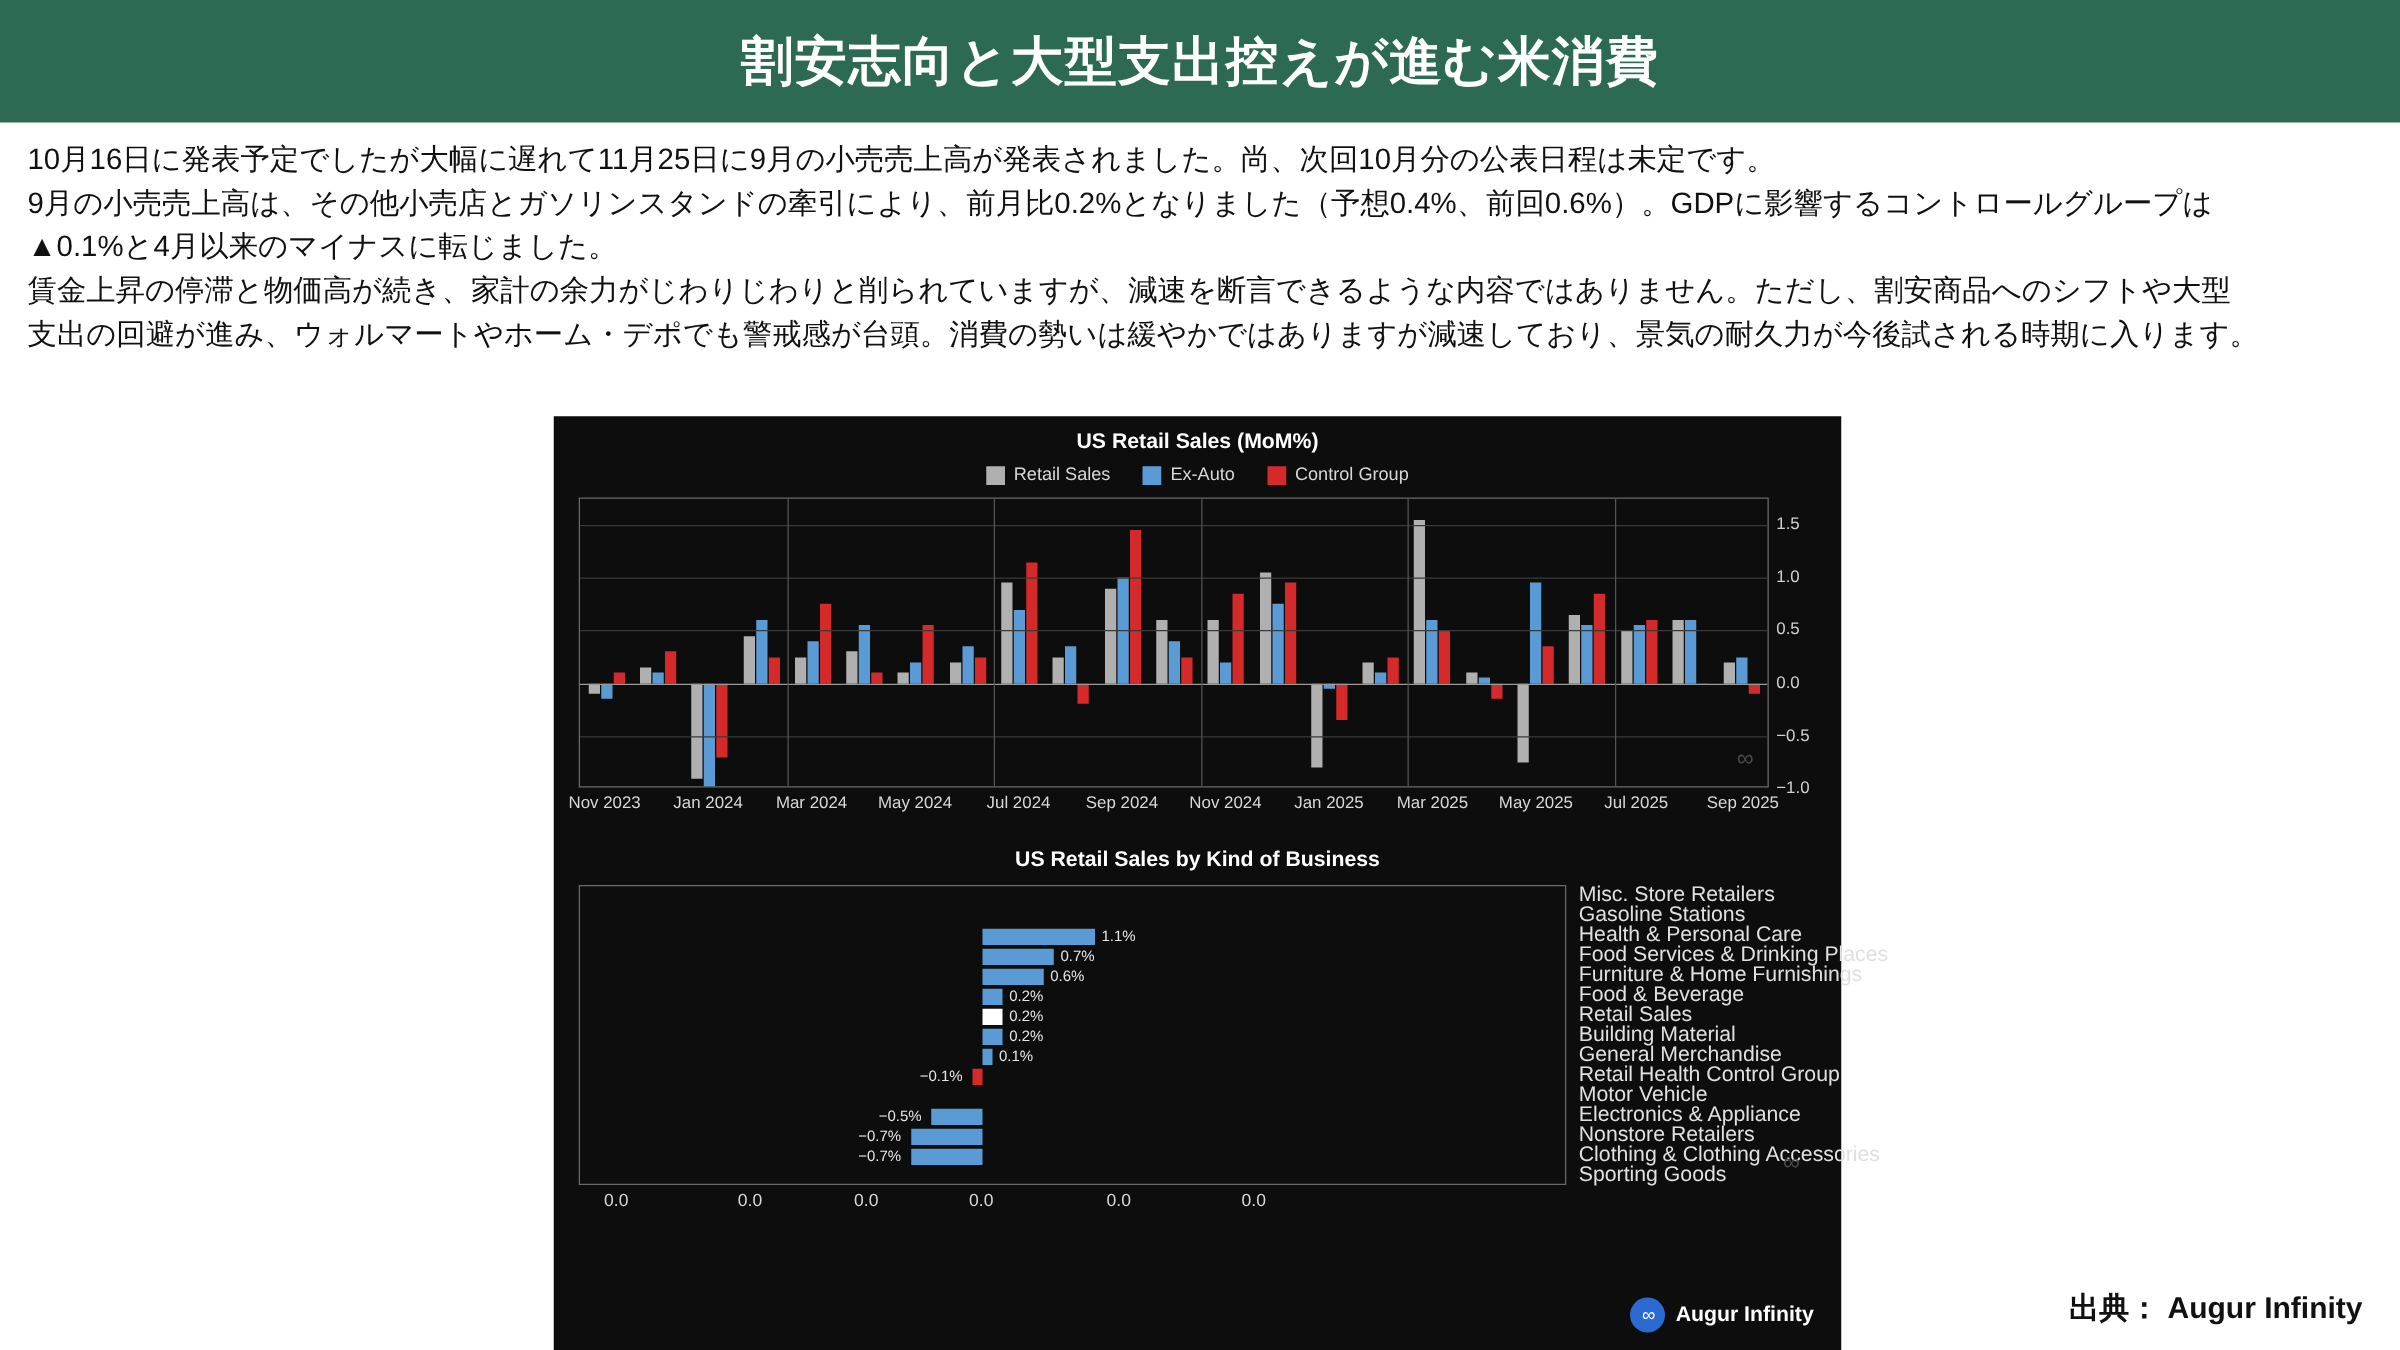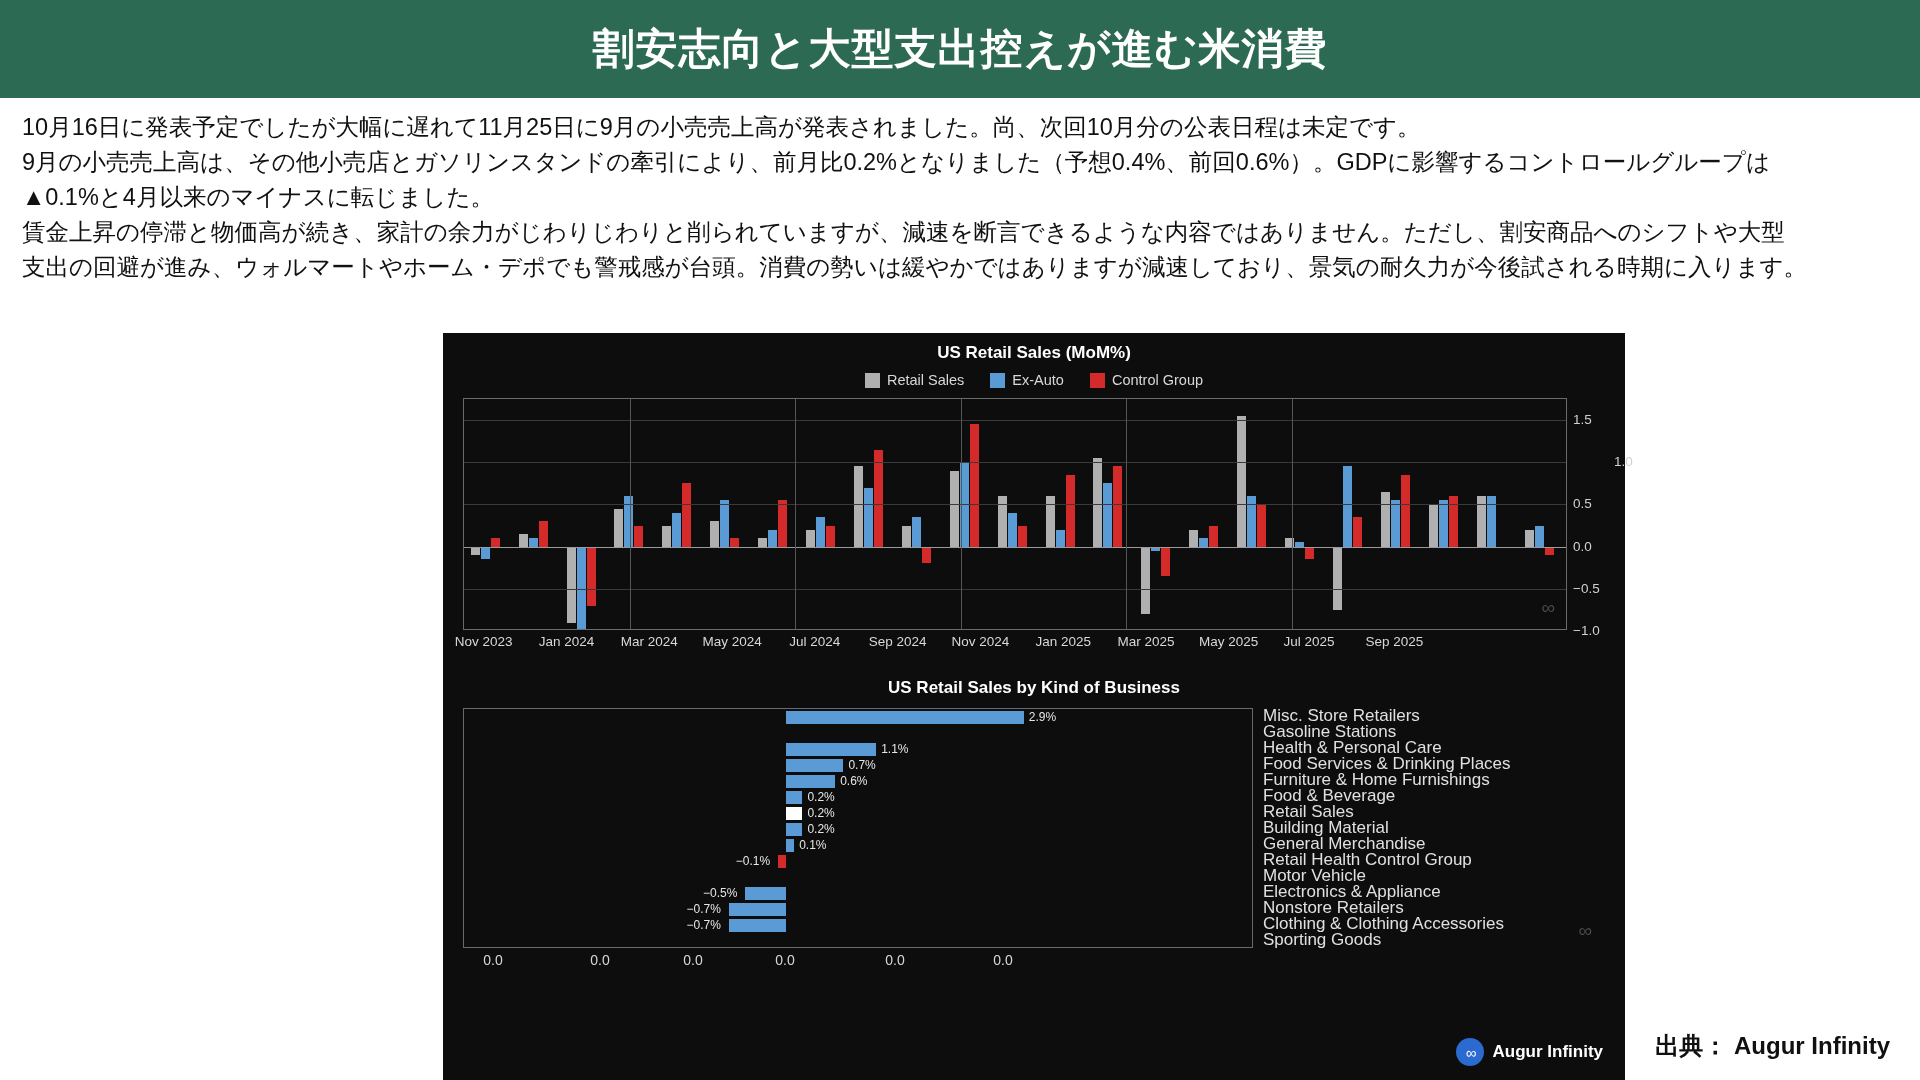--- a/index.html
+++ b/index.html
@@ -43,21 +43,21 @@
     color: #111111;
     font-size: 23.5px;
     line-height: 35px;
   }
   .body-text p { margin: 0; }
   
   .chart-panel {
     position: absolute;
     left: 443px;
     top: 333px;
-    width: 1182px;
+    width: 1030px;
     height: 747px;
     background: #0d0d0d;
   }
   .chart-title {
     text-align: center;
     color: #ffffff;
     font-weight: bold;
     font-size: 17px;
     padding-top: 10px;
   }
@@ -426,21 +426,21 @@
           <div class="gridline-v" style="left: 331.13px;"></div>
           <div class="gridline-v" style="left: 496.696px;"></div>
           <div class="gridline-v" style="left: 662.261px;"></div>
           <div class="gridline-v" style="left: 827.826px;"></div>
         </div>
       <div class="ylabels1" id="ylabels1">
           <div class="ylab" style="top: 232px;">−1.0</div>
           <div class="ylab" style="top: 189.818px;">−0.5</div>
           <div class="ylab" style="top: 147.636px;">0.0</div>
           <div class="ylab" style="top: 105.455px;">0.5</div>
-          <div class="ylab" style="top: 63.2727px; margin-left: 41px;">1.0</div>
+          <div class="ylab" style="top: 63.2727px;">1.0</div>
           <div class="ylab" style="top: 21.0909px;">1.5</div>
         </div>
     </div>
     <div class="xlabels1" id="xlabels1">
         <div class="xlab" style="left: 20.6957px;">Nov 2023</div>
         <div class="xlab" style="left: 103.478px;">Jan 2024</div>
         <div class="xlab" style="left: 186.261px;">Mar 2024</div>
         <div class="xlab" style="left: 269.043px;">May 2024</div>
         <div class="xlab" style="left: 351.826px;">Jul 2024</div>
         <div class="xlab" style="left: 434.609px;">Sep 2024</div>
@@ -449,24 +449,20 @@
         <div class="xlab" style="left: 682.957px;">Mar 2025</div>
         <div class="xlab" style="left: 765.739px;">May 2025</div>
         <div class="xlab" style="left: 846px;">Jul 2025</div>
         <div class="xlab" style="left: 931.304px;">Sep 2025</div>
       </div>
 
     <div class="chart2-title">US Retail Sales by Kind of Business</div>
 
     <div class="plot2-wrap">
       <div class="plot2" id="plot2">
-          <div class="hbar-row" style="top: 1.5px;">
-            <div class="hbar" style="width: 237.8px; left: 322px; background: rgb(91, 155, 213);"></div>
-            <div class="hbar-val" style="left: 564.8px;">2.9%</div>
-          </div>
           <div class="hbar-row" style="top: 33.5px;">
             <div class="hbar" style="width: 90.2px; left: 322px; background: rgb(91, 155, 213);"></div>
             <div class="hbar-val" style="left: 417.2px;">1.1%</div>
           </div>
           <div class="hbar-row" style="top: 49.5px;">
             <div class="hbar" style="width: 57.4px; left: 322px; background: rgb(91, 155, 213);"></div>
             <div class="hbar-val" style="left: 384.4px;">0.7%</div>
           </div>
           <div class="hbar-row" style="top: 65.5px;">
             <div class="hbar" style="width: 49.2px; left: 322px; background: rgb(91, 155, 213);"></div>

